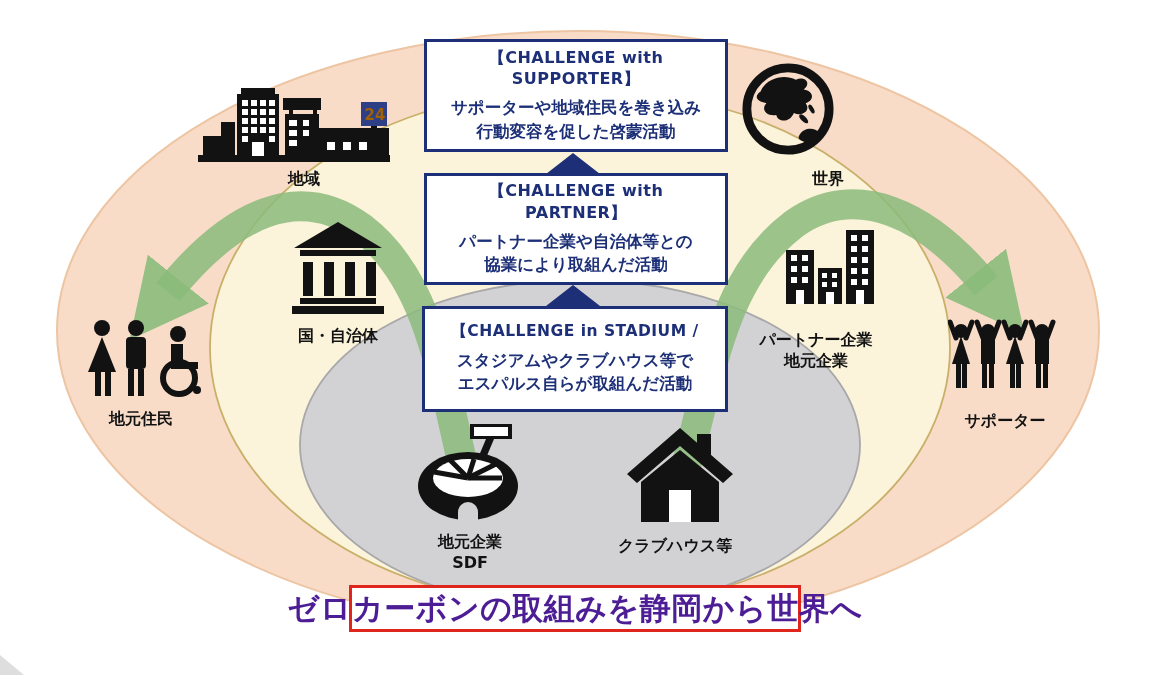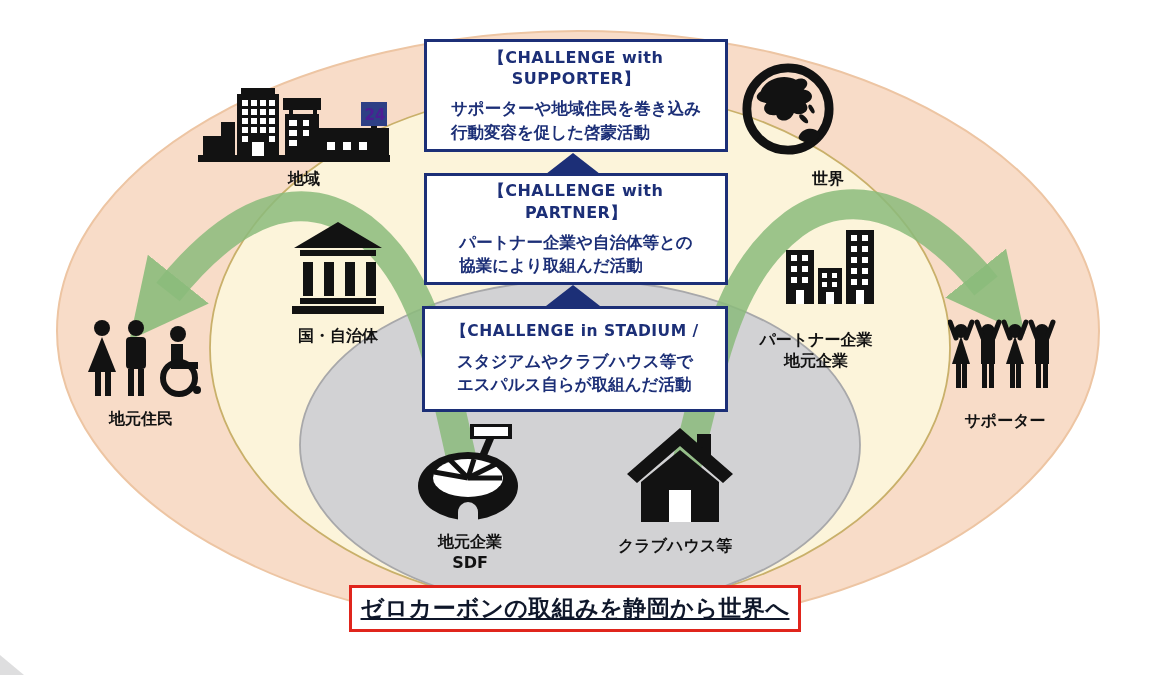--- a/index.html
+++ b/index.html
@@ -7,48 +7,48 @@
     position:relative;width:1154px;height:675px;background:#ffffff;overflow:hidden;
     font-family:"DejaVu Sans","Liberation Sans",sans-serif;
   }
   .stage svg{display:block;}
   .bg-layer{position:absolute;left:0;top:0;}
   .abs{position:absolute;}
   
   .cbox{
     position:absolute;background:#ffffff;border:3px solid #1c2f77;
     display:flex;flex-direction:column;justify-content:center;align-items:center;
-    box-sizing:border-box;
+    text-align:center;box-sizing:border-box;
   }
   .cbox .t{color:#1c2f77;font-weight:700;font-size:16px;line-height:1.32;letter-spacing:.5px;white-space:nowrap;}
   .cbox .b{color:#1c2f77;font-weight:700;font-size:16.5px;line-height:1.42;white-space:nowrap;}
-  .cbox .body-wrap{margin-top:8px;}
+  .cbox .body-wrap{margin-top:8px;font-family:Liberation Mono, monospace;}
   
   .up-tri{
     position:absolute;width:0;height:0;
     border-left:27px solid transparent;border-right:27px solid transparent;
     border-bottom:21px solid #1c2f77;
   }
   
   .elabel{
     position:absolute;text-align:center;font-weight:700;font-size:16px;color:#121212;
     line-height:21px;white-space:nowrap;
   }
   
   .banner{
     position:absolute;left:349px;top:585px;width:452px;height:47px;
     background:#ffffff;border:3px solid #e0251c;box-sizing:border-box;
     display:flex;align-items:center;justify-content:center;
   }
-  .banner .txt{color:#0f172a;font-weight:700;font-size:23px;letter-spacing:.5px;white-space:nowrap;text-decoration:underline;}
+  .banner .txt{color:#4c1d95;font-weight:700;font-size:31px;letter-spacing:.5px;white-space:nowrap;}
   
   .sign24{
     position:absolute;left:362px;top:104px;width:26px;height:22px;
     display:flex;align-items:center;justify-content:center;
-    color:#4c1d95;font-weight:700;font-size:15px;
+    color:#a16207;font-weight:700;font-size:15px;
   }
 </style>
 </head>
 <body>
 
 <div class="stage">
 
   <svg class="bg-layer" width="1154" height="675" viewBox="0 0 1154 675">
     <defs>
       <marker id="ah" markerWidth="2.6" markerHeight="2.6" refX="0.55" refY="1.3" orient="auto" markerUnits="strokeWidth">

